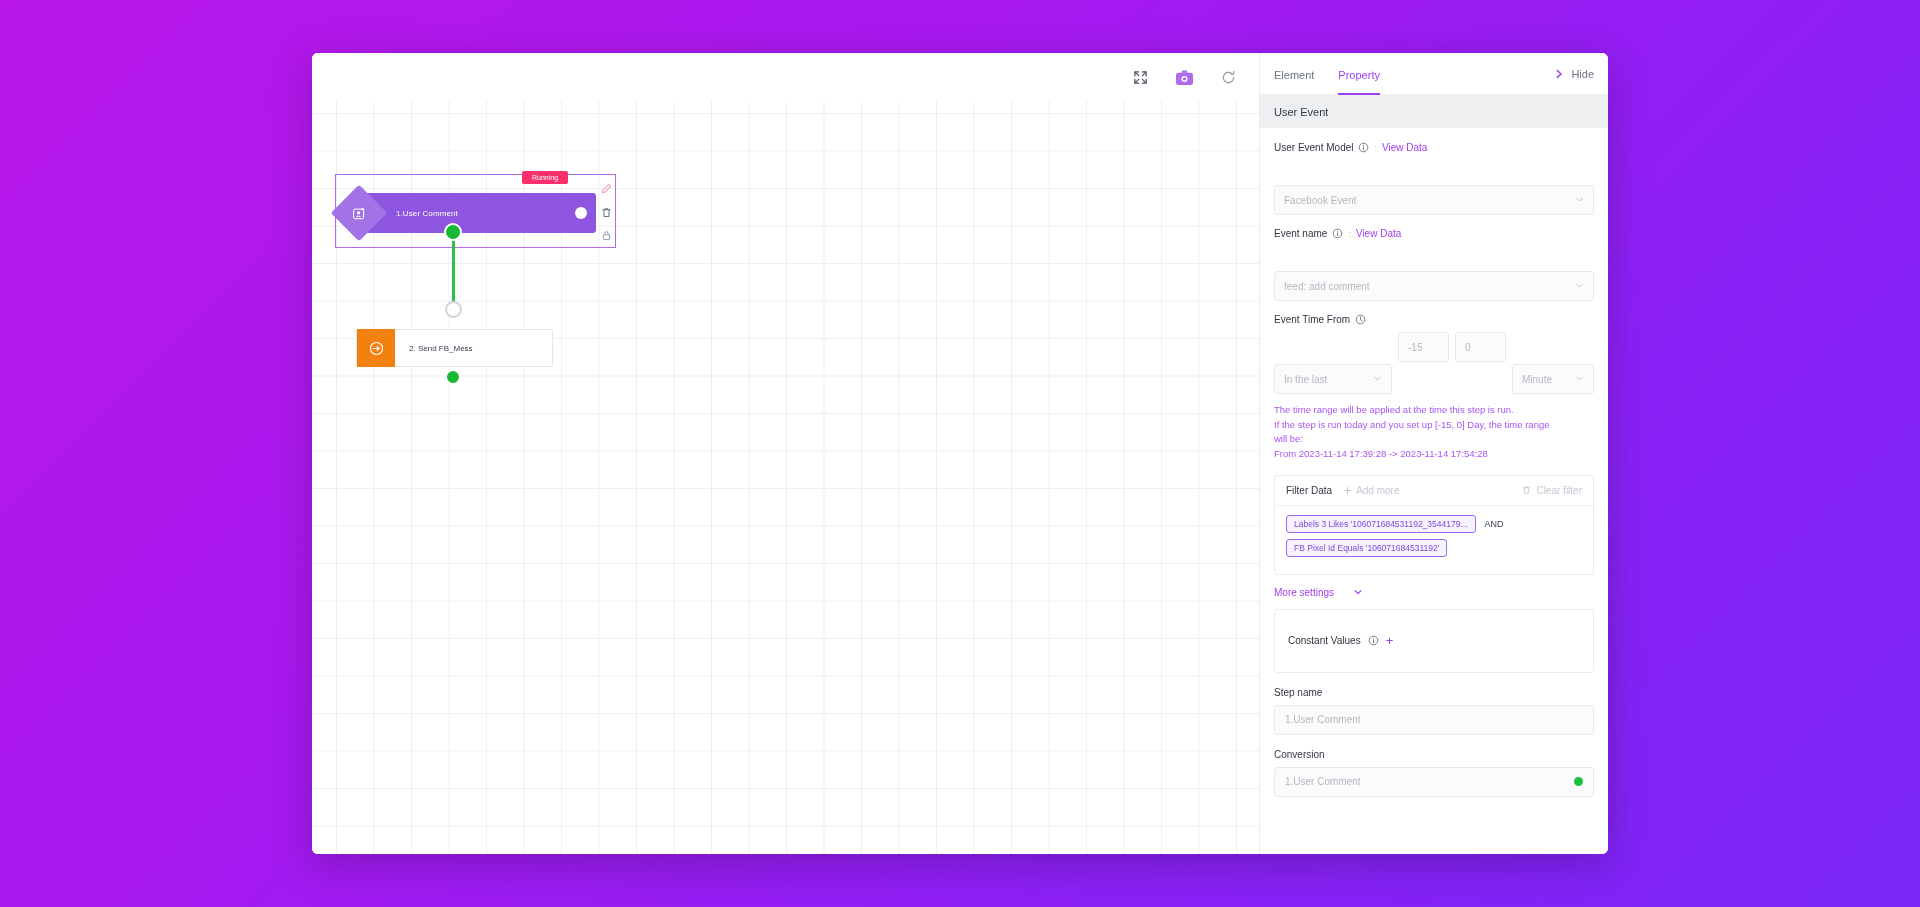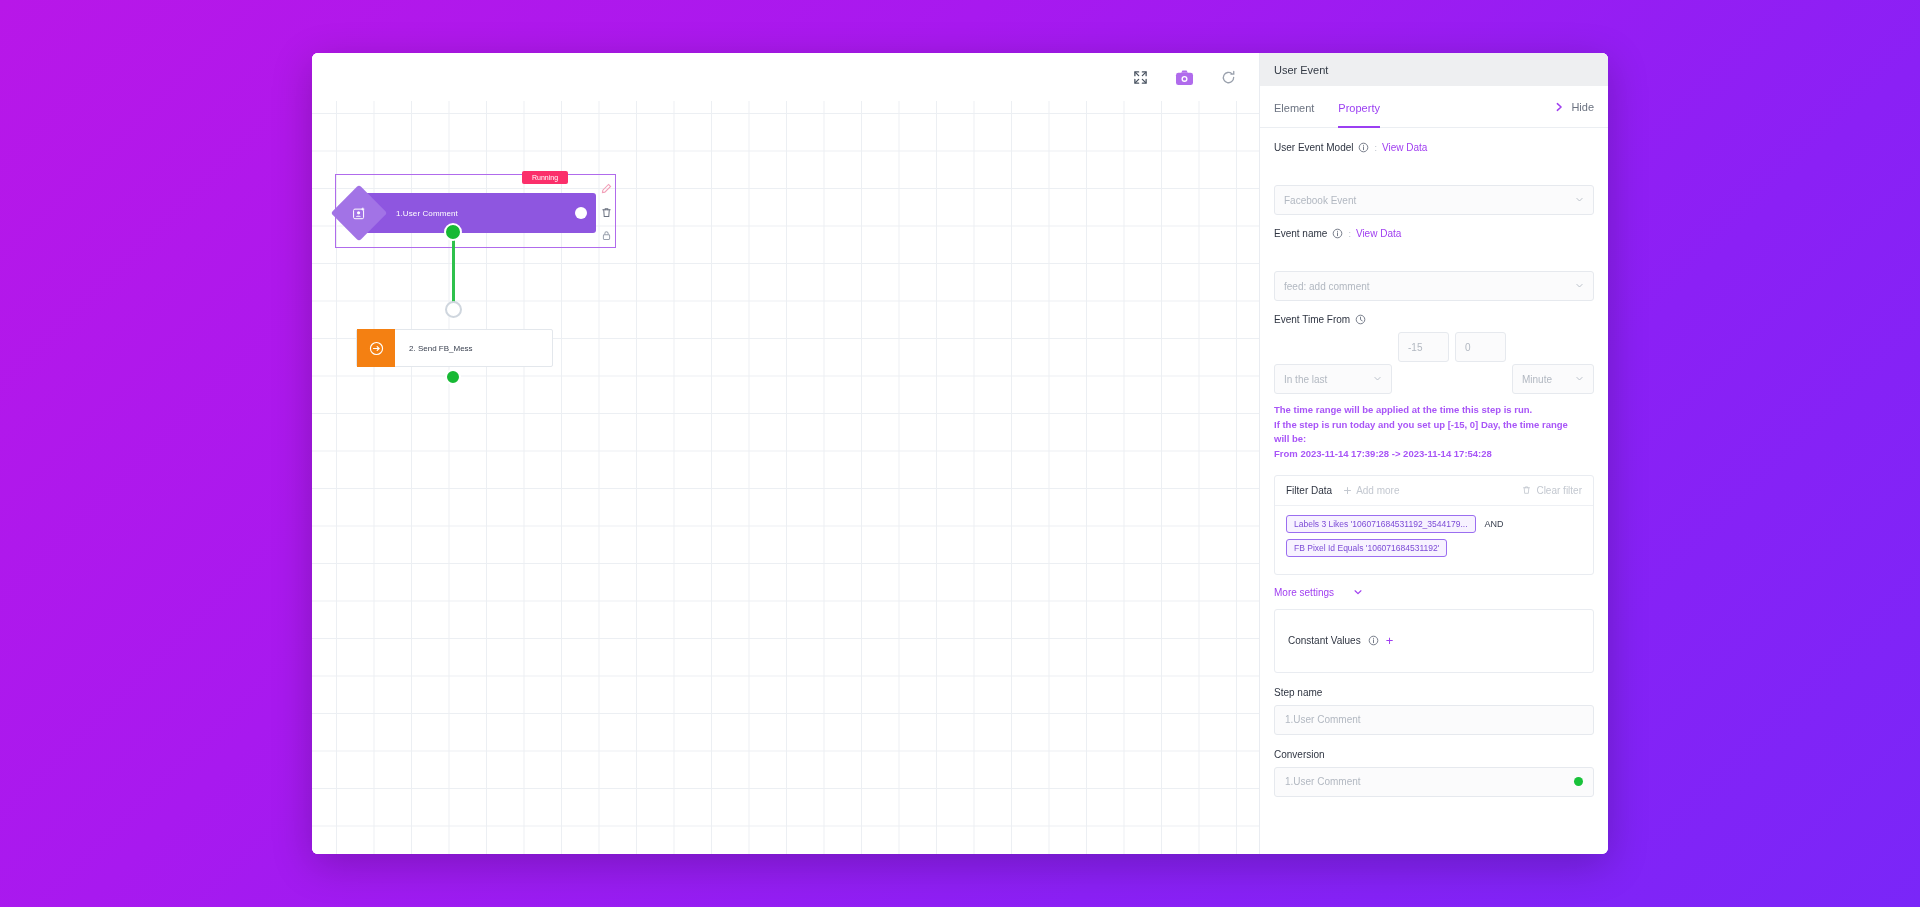--- a/index.html
+++ b/index.html
@@ -357,21 +357,20 @@
     color: #b2b8c1;
     cursor: text;
   }
   #tr-unit { flex: 1; }
 
   #time-range-help {
     margin-top: 9px;
     font-size: 9.5px;
     line-height: 1.55;
     color: #a855f7;
-    font-weight: bold;
   }
 
   
   #filter-data-card {
     margin-top: 13px;
     border: 1px solid #e9ecf1;
     border-radius: 3px;
     overflow: hidden;
   }
   #filter-data-head {
@@ -564,32 +563,32 @@
         </div>
         <span id="node-2-label">2. Send FB_Mess</span>
       </div>
       <div id="node-2-dot"></div>
 
     </div>
   </div>
 
   <div id="property-panel">
 
-    <div id="panel-section-header">User Event</div>
-
     <div id="panel-tabs">
       <div class="panel-tab">Element</div>
       <div class="panel-tab active">Property</div>
       <div id="hide-control">
         <svg width="10" height="10" viewBox="0 0 12 12" fill="none" stroke="#a03ef0" stroke-width="1.8" stroke-linecap="round" stroke-linejoin="round">
           <path d="M4 2 L8.5 6 L4 10"></path>
         </svg>
         <span>Hide</span>
       </div>
     </div>
+
+    <div id="panel-section-header">User Event</div>
 
     <div id="panel-body">
 
       <div class="block">
         <div class="field-label-row">
           <span class="field-label">User Event Model</span>
           <span class="info-icon">
             <svg width="11" height="11" viewBox="0 0 12 12" fill="none" stroke="#6b7280" stroke-width="1">
               <circle cx="6" cy="6" r="4.7"></circle>
                 <path d="M6 5.3 V8.4" stroke-linecap="round"></path>

